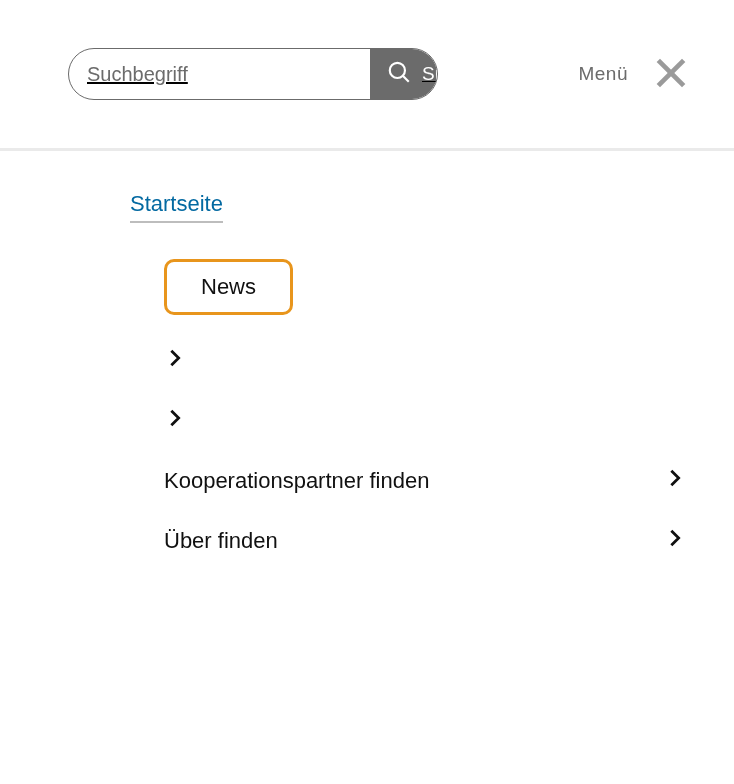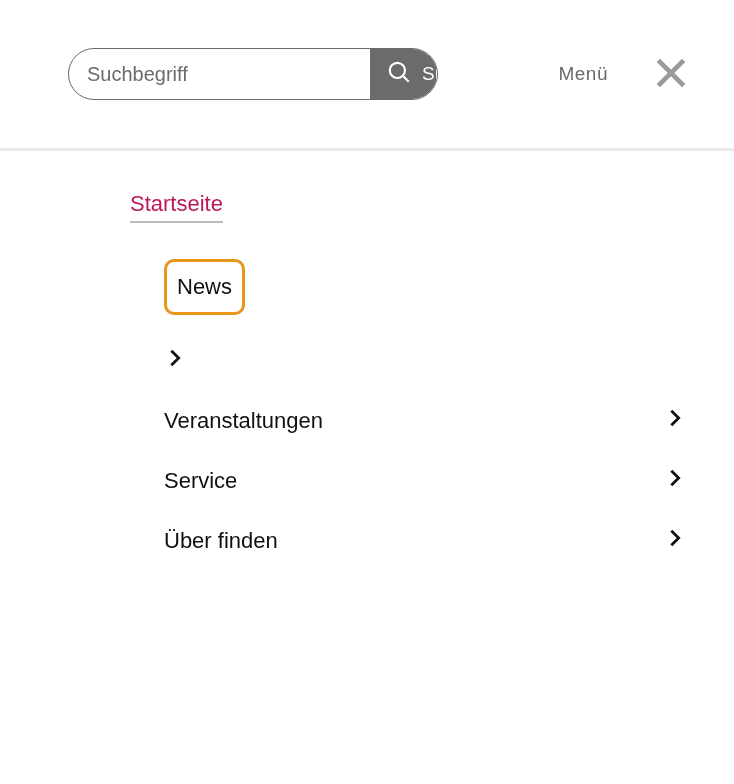--- a/index.html
+++ b/index.html
@@ -17,20 +17,21 @@
     gap: 20px;
   }
   .search-wrap {
     display: flex;
     align-items: center;
     border: 1.5px solid #6b6b6b;
     border-radius: 26px;
     height: 52px;
     width: 370px;
     overflow: hidden;
+    text-decoration: underline;
   }
   .search-input {
     flex: 1;
     border: none;
     outline: none;
     font-size: 20px;
     color: #6b6b6b;
     padding: 0 18px;
     background: transparent;
     font-family: inherit;
@@ -48,41 +49,41 @@
     cursor: pointer;
     gap: 10px;
     font-family: inherit;
   }
   .search-btn svg { width: 26px; height: 26px; }
   .spacer { flex: 1; }
   .menu-label {
     color: #6b6b6b;
     font-size: 19px;
     letter-spacing: 0.5px;
-    margin-right: 20px;
+    margin-right: 0;
   }
   .close-btn {
     background: none;
     border: none;
     cursor: pointer;
     color: #9a9a9a;
     padding: 4px;
   }
   .close-btn svg { width: 38px; height: 38px; }
   .divider {
     height: 3px;
     background: #eaeaea;
     width: 100%;
   }
   .nav-panel {
     padding: 40px 48px 0 130px;
   }
   .home-link {
     font-size: 22px;
-    color: #be185d;
+    color: #0369a1;
     padding-bottom: 4px;
     border-bottom: 2px solid #bdbdbd;
     display: inline-block;
     margin-bottom: 20px;
     cursor: pointer;
   }
   .nav-list {
     list-style: none;
     padding-left: 34px;
   }
@@ -92,21 +93,21 @@
     justify-content: space-between;
     font-size: 22px;
     color: #111;
     cursor: pointer;
     padding: 16px 0;
     min-height: 60px;
   }
   .nav-item.highlighted .nav-label {
     border: 3px solid #e8951c;
     border-radius: 10px;
-    padding: 12px 10px;
+    padding: 12px 34px;
   }
   .nav-label { display: inline-block; }
   .chevron svg { width: 22px; height: 22px; stroke: #111; stroke-width: 3; fill: none; }
 </style>
 </head>
 <body>
 
 <div class="header">
   <div class="search-wrap">
     <input class="search-input" type="text" placeholder="Suchbegriff" style="">
@@ -139,27 +140,26 @@
   <ul class="nav-list">
       <li class="nav-item highlighted">
         <span class="nav-label">News</span>
       </li>
       <li class="nav-item">
         <span class="chevron"><svg viewBox="0 0 24 24">
             <polyline points="8 4 16 12 8 20"></polyline>
           </svg></span>
       </li>
       <li class="nav-item">
-        <span class="nav-label">Veranstaltungen</span>
         <span class="chevron"><svg viewBox="0 0 24 24">
             <polyline points="8 4 16 12 8 20"></polyline>
           </svg></span>
       </li>
       <li class="nav-item">
-        <span class="nav-label">Service</span>
+        <span class="nav-label">Kooperationspartner finden</span>
         <span class="chevron"><svg viewBox="0 0 24 24">
             <polyline points="8 4 16 12 8 20"></polyline>
           </svg></span>
       </li>
       <li class="nav-item">
         <span class="nav-label">Über finden</span>
         <span class="chevron"><svg viewBox="0 0 24 24">
             <polyline points="8 4 16 12 8 20"></polyline>
           </svg></span>
       </li>

